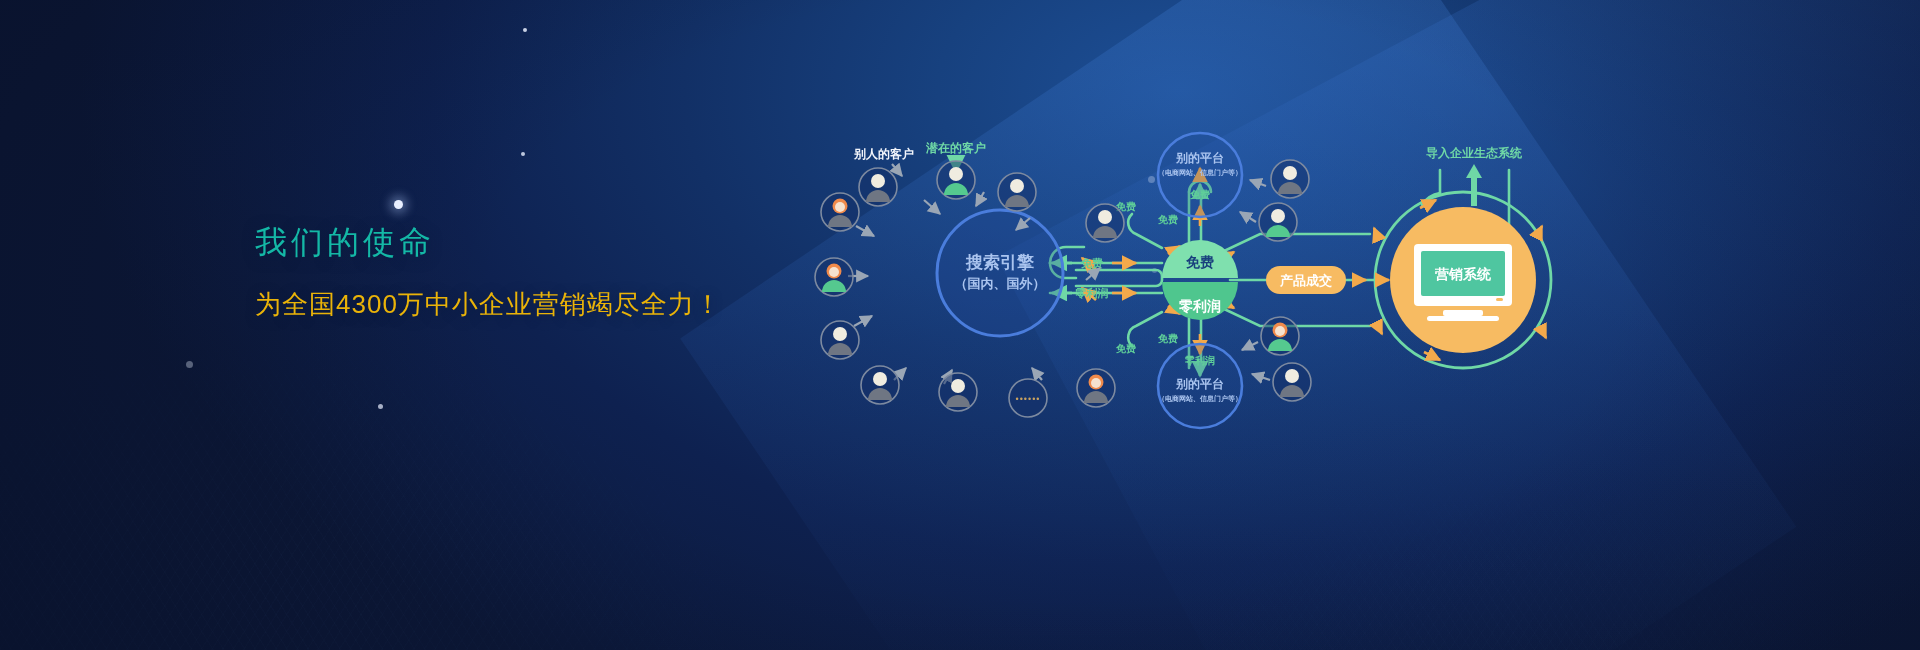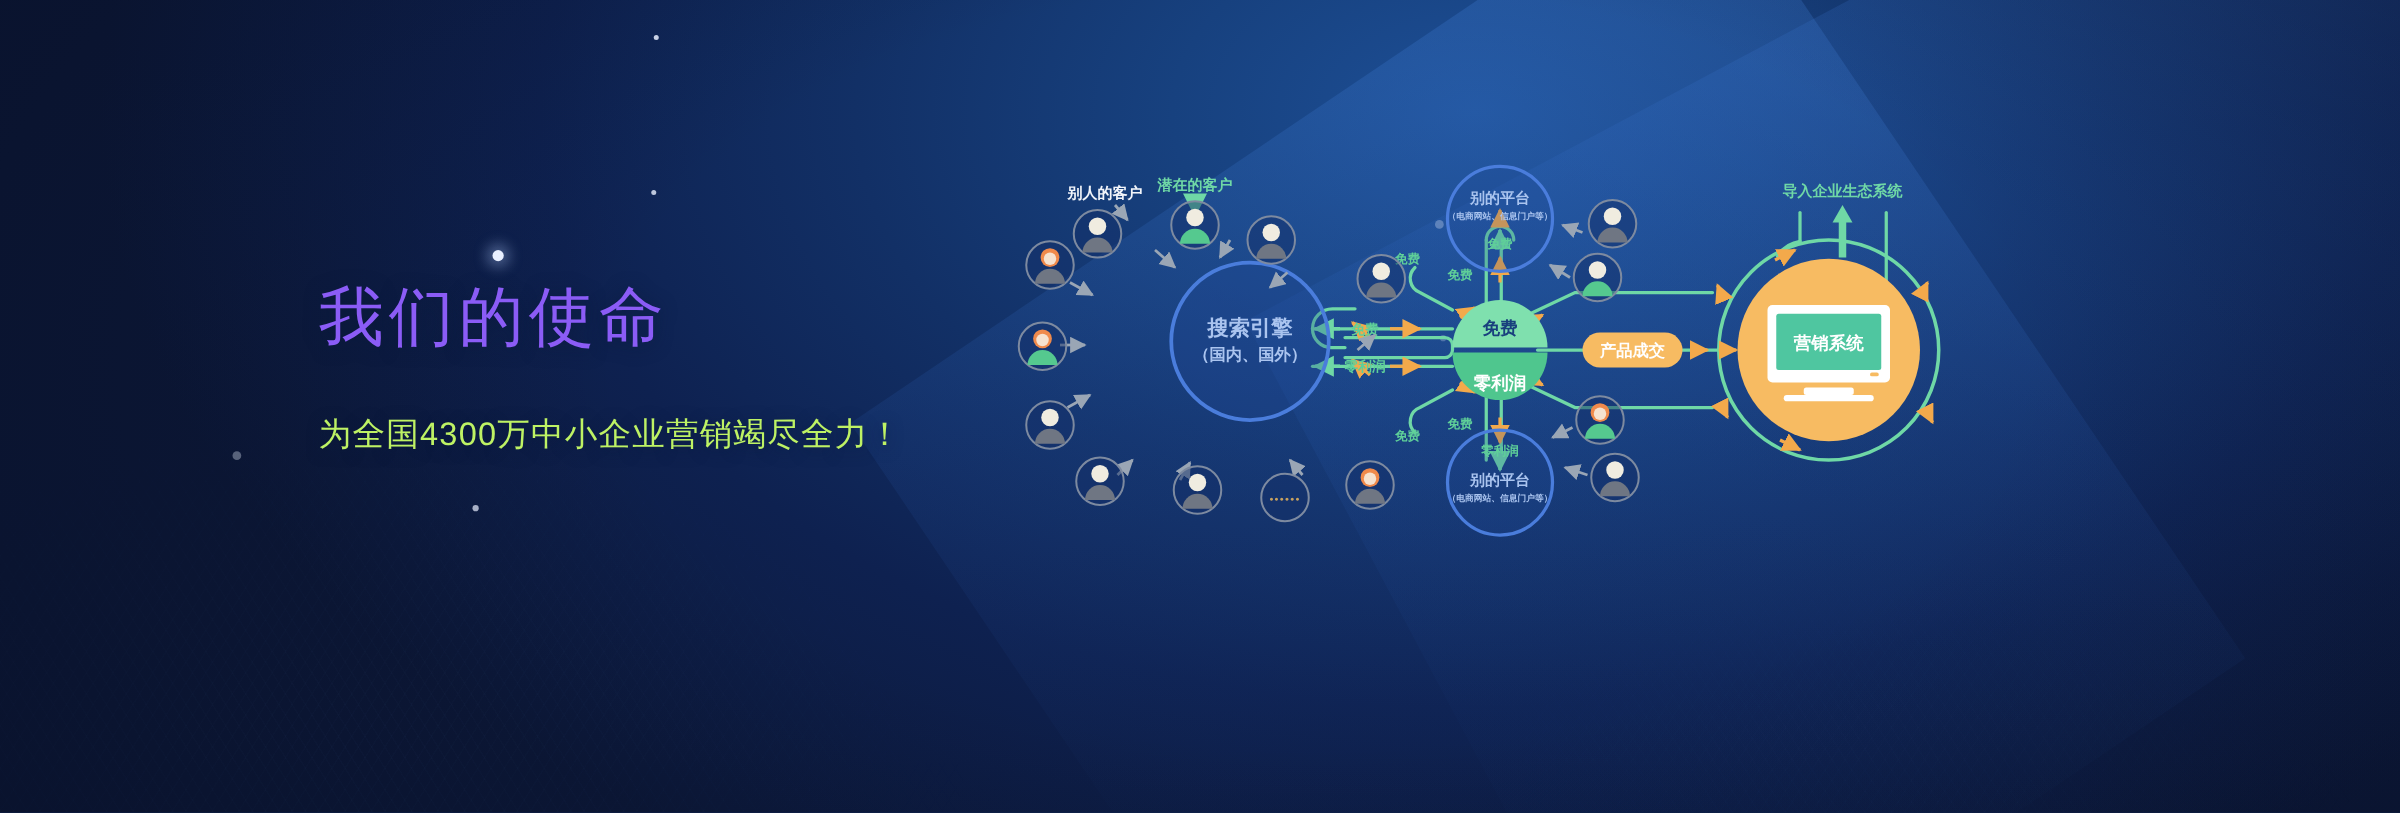--- a/index.html
+++ b/index.html
@@ -45,27 +45,27 @@
             mask-image:radial-gradient(ellipse 70% 70% at 35% 75%, #000 0%, rgba(0,0,0,0) 80%);
   }
   .bg-mesh.right{left:auto;right:-120px;bottom:-160px;width:820px;height:520px;opacity:.35;}
 
   .spark{position:absolute;border-radius:50%;background:#e9f0ff;pointer-events:none;}
   .spark.glow{box-shadow:0 0 10px 5px rgba(180,205,255,.35);}
 
   
   .copy{position:absolute;left:255px;top:222px;width:620px;}
   .copy h1{
-    margin:0;font-size:52px;line-height:1.25;font-weight:400;
-    color:#8b5cf6;letter-spacing:4px;
+    margin:0;font-size:32px;line-height:1.25;font-weight:400;
+    color:#14b8a6;letter-spacing:4px;
     text-shadow:0 2px 14px rgba(10,25,60,.7);
   }
   .copy p{
-    margin:44px 0 0 0;font-size:26px;line-height:1.3;font-weight:400;
-    color:#bef264;letter-spacing:1px;
+    margin:26px 0 0 0;font-size:26px;line-height:1.3;font-weight:400;
+    color:#eab308;letter-spacing:1px;
     text-shadow:0 2px 12px rgba(10,25,60,.7);
   }
 
   
   .diagram{position:absolute;left:900px;top:130px;width:720px;height:300px;}
   .diagram svg{display:block;width:720px;height:300px;overflow:visible;}
 
   .lbl{font-family:"Liberation Sans","DejaVu Sans",sans-serif;}
   .t-white{fill:#f2f5fb;}
   .t-green{fill:#6fd8a6;}

